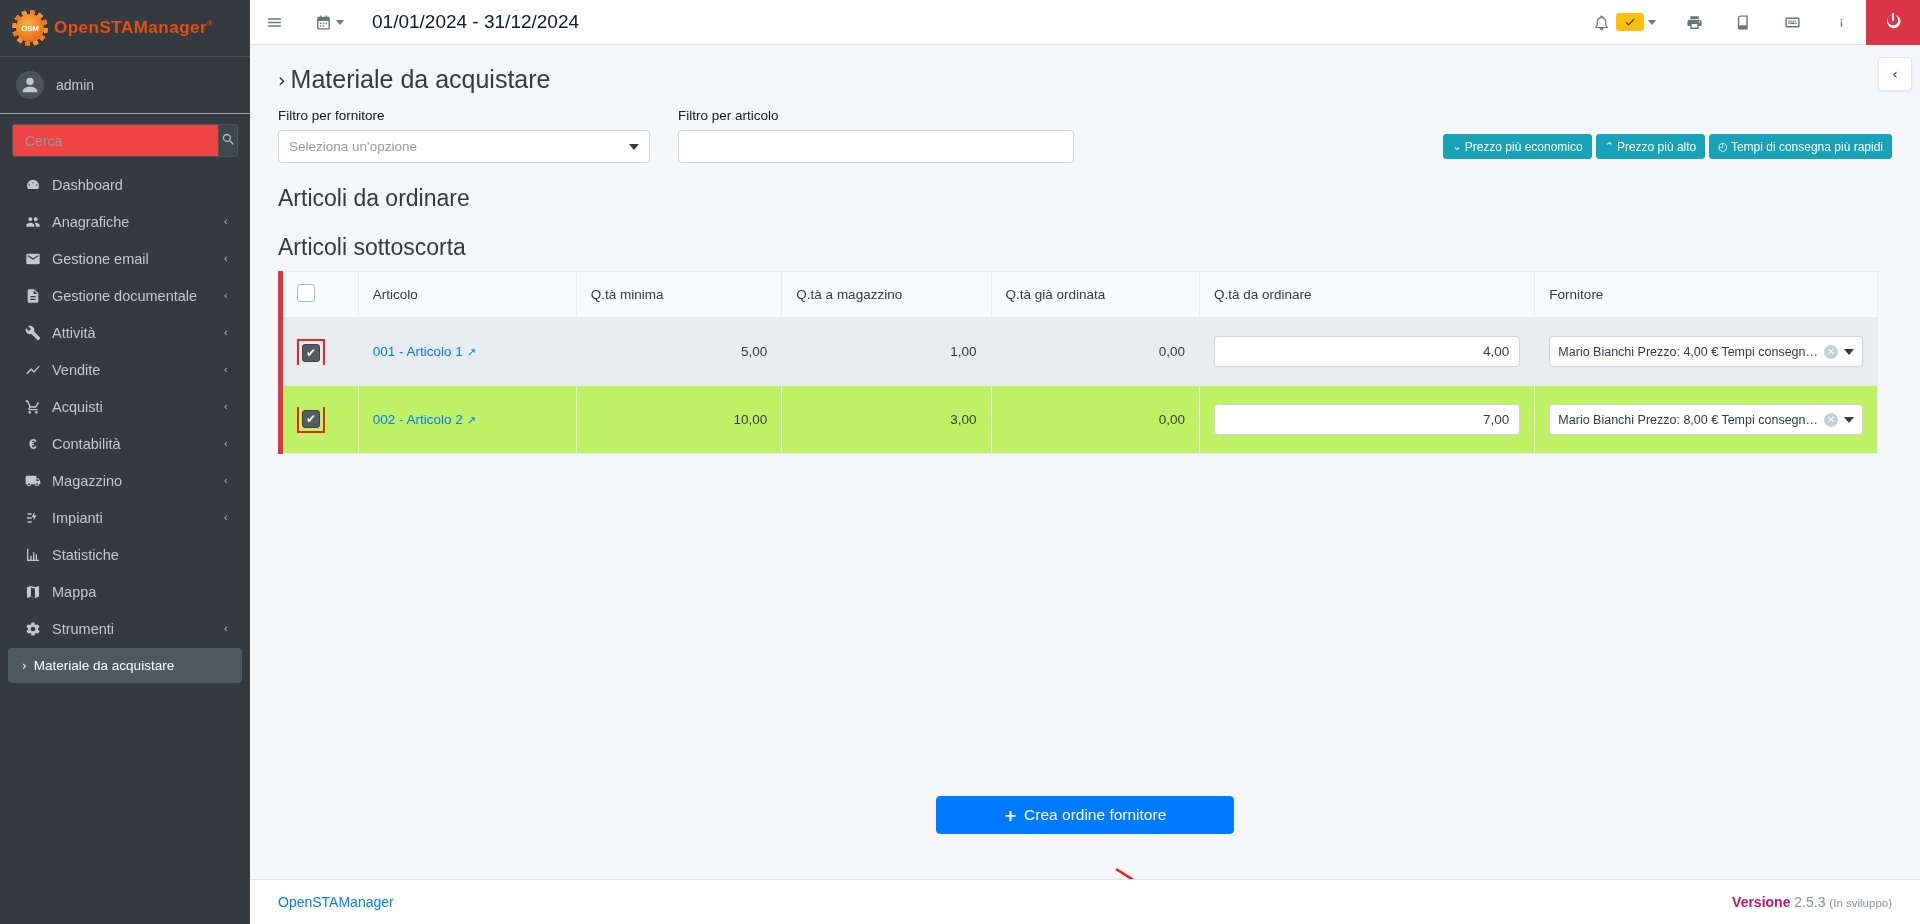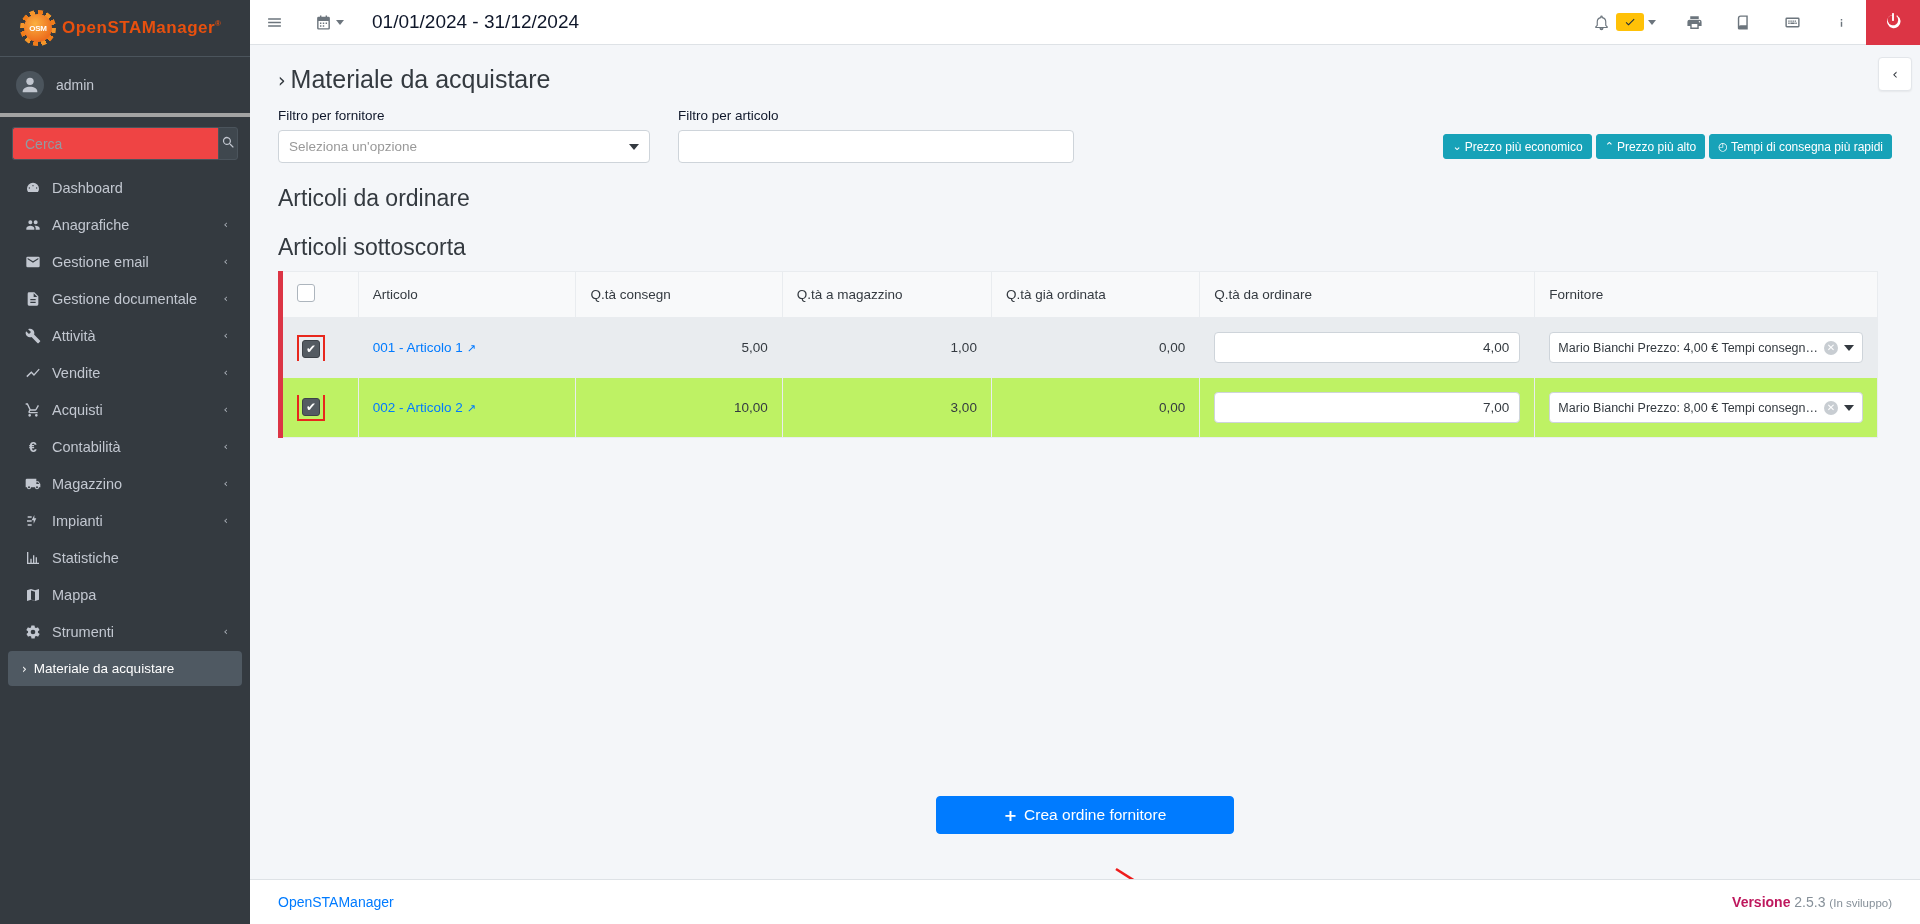--- a/index.html
+++ b/index.html
@@ -16,21 +16,21 @@
   #sidebar {
     width: 250px; height: 924px;
     background: #343a40;
     flex: 0 0 250px;
     position: relative;
     overflow: hidden;
   }
   .brand {
     height: 57px;
     display: flex; align-items: center;
-    padding-left: 20px;
+    padding-left: 12px;
     background: #343a40;
     border-bottom: 1px solid #4b545c;
   }
   .brand-logo {
     width: 36px; height: 36px; flex: 0 0 36px;
     position: relative; margin-right: 6px;
   }
   .gear-outer {
     position: absolute; inset: 0;
     border-radius: 50%;
@@ -64,21 +64,21 @@
     font-size: 17px; color: #e8500e; font-weight: bold;
     letter-spacing: 0.5px;
     font-family: "Liberation Sans", sans-serif;
     white-space: nowrap;
   }
   .brand-text .reg { font-size: 8px; vertical-align: super; }
 
   .user-panel {
     display: flex; align-items: center;
     padding: 14px 16px;
-    border-bottom: 4px solid #a3a3a3;
+    border-bottom: 1px solid #a3a3a3;
   }
   .avatar {
     width: 28px; height: 28px; border-radius: 50%;
     background: #4b545c; margin-right: 12px;
     display: flex; align-items: center; justify-content: center;
     flex: 0 0 28px;
   }
   .avatar svg { width: 22px; height: 22px; fill: #c2c7d0; }
   .user-name { color: #c2c7d0; font-size: 14px; }
 
@@ -258,21 +258,21 @@
     font-size: 13.5px;
   }
   table.grid th {
     background: #f8f9fa; color: #343a40; font-weight: 400;
     text-align: left; padding: 12px 14px;
     border: 1px solid #e9ecef; height: 42px;
     white-space: nowrap;
   }
   table.grid td {
     border: 1px solid #e9ecef; padding: 10px 14px;
-    color: #343a40; height: 60px; vertical-align: middle;
+    color: #343a40; height: 68px; vertical-align: middle;
   }
   tr.row-alt td { background: #e9ecef; }
   tr.row-norm td { background: #bef264; }
   .col-check { width: 80px; }
   .col-articolo { width: 235px; }
   .col-num { width: 218px; text-align: right; }
   .col-ordinare { width: 360px; }
   .col-fornitore { }
 
   td.redbar {
@@ -646,21 +646,21 @@
     <div class="section">
       <h2 class="section-title">Articoli sottoscorta</h2>
 
       <table class="grid">
         <thead>
           <tr>
             <th class="col-check redbar">
               <span class="chk"></span>
             </th>
             <th class="col-articolo">Articolo</th>
-            <th class="col-num">Q.tà consegn</th>
+            <th class="col-num">Q.tà minima</th>
             <th class="col-num">Q.tà a magazzino</th>
             <th class="col-num">Q.tà già ordinata</th>
             <th class="col-ordinare">Q.tà da ordinare</th>
             <th class="col-fornitore">Fornitore</th>
           </tr>
         </thead>
         <tbody>
 
           <tr class="row-alt">
             <td class="col-check redbar">

